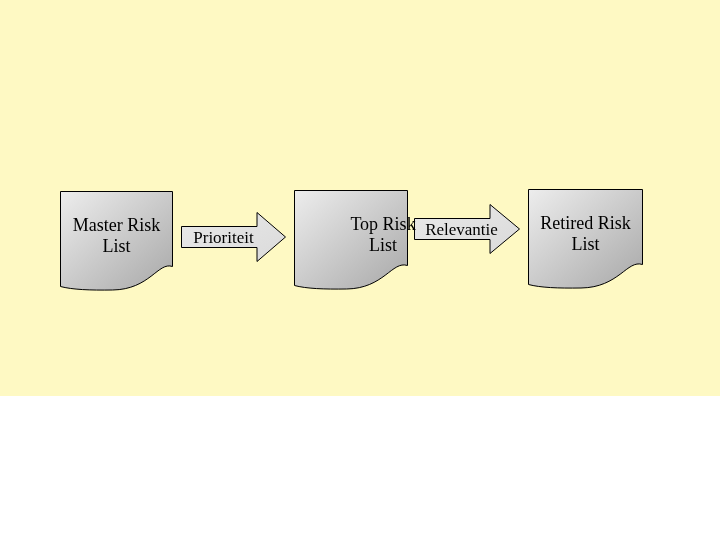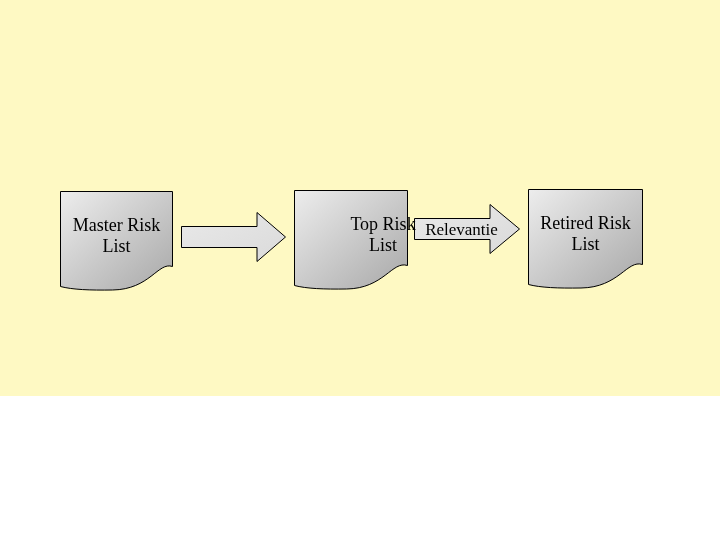--- a/index.html
+++ b/index.html
@@ -77,18 +77,21 @@
   <div class="label doc-label doc-label-2">
     <span>Top Risk</span>
     <span>List</span>
   </div>
 
   <div class="label doc-label doc-label-3">
     <span>Retired Risk</span>
     <span>List</span>
   </div>
 
+  <div class="label arrow-label arrow-label-1">
+    <span>Prioriteit</span>
+  </div>
 
   <div class="label arrow-label arrow-label-2">
     <span>Relevantie</span>
   </div>
 
 </div>
 
 </body></html>

